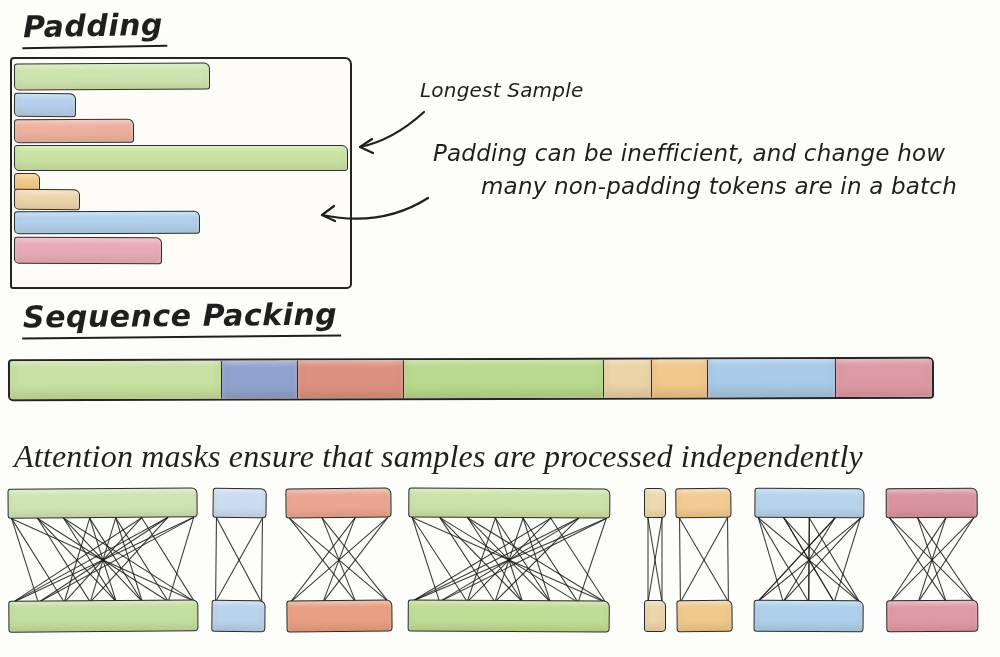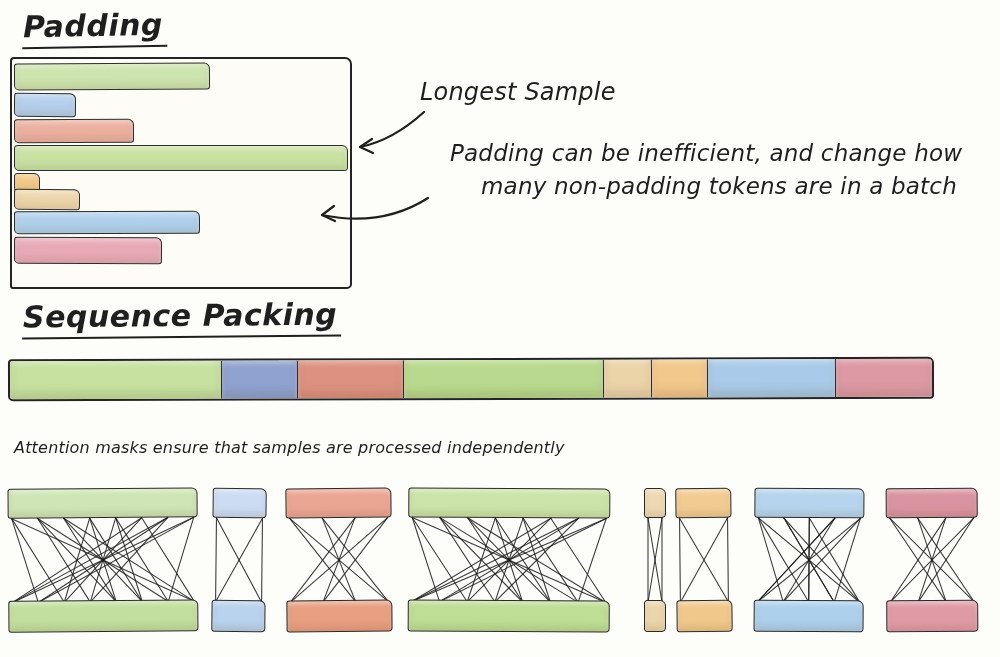--- a/index.html
+++ b/index.html
@@ -29,24 +29,24 @@
     background:#fdfcf7;
   }
   .bar {
     position:absolute;
     border:1.6px solid #2e2e2e;
     border-radius:3px 6px 3px 5px;
     box-shadow: inset 0 -5px 7px rgba(90,70,30,0.12), inset 0 3px 5px rgba(255,255,255,0.4);
   }
 
   .ann { position:absolute; font-size:23px; letter-spacing:0.2px; white-space:nowrap; }
-  #longest-label { left:420px; top:78px; font-size:24px; }
-  #note1 { left:433px; top:140px;margin-left:17px; }
+  #longest-label { left:420px; top:78px; font-size:20px; }
+  #note1 { left:433px; top:140px; }
   #note2 { left:457px; top:173px;margin-left:24px; }
-  #attention-note { left:14px; top:438px; font-size:16px; }
+  #attention-note { left:14px; top:438px; font-size:32px;font-family:Liberation Serif, serif; }
 
   .arrows { position:absolute; left:0; top:0; width:1000px; height:657px; pointer-events:none; }
   .arrows path { fill:none; stroke:#1f1f1f; stroke-width:2.2; stroke-linecap:round; }
 
   .packed-bar {
     position:absolute; left:8px; top:358px; height:42px;
     display:flex;
     border:2px solid #242424; border-radius:4px 6px 4px 5px;
     transform:rotate(-0.15deg);
     overflow:hidden;

